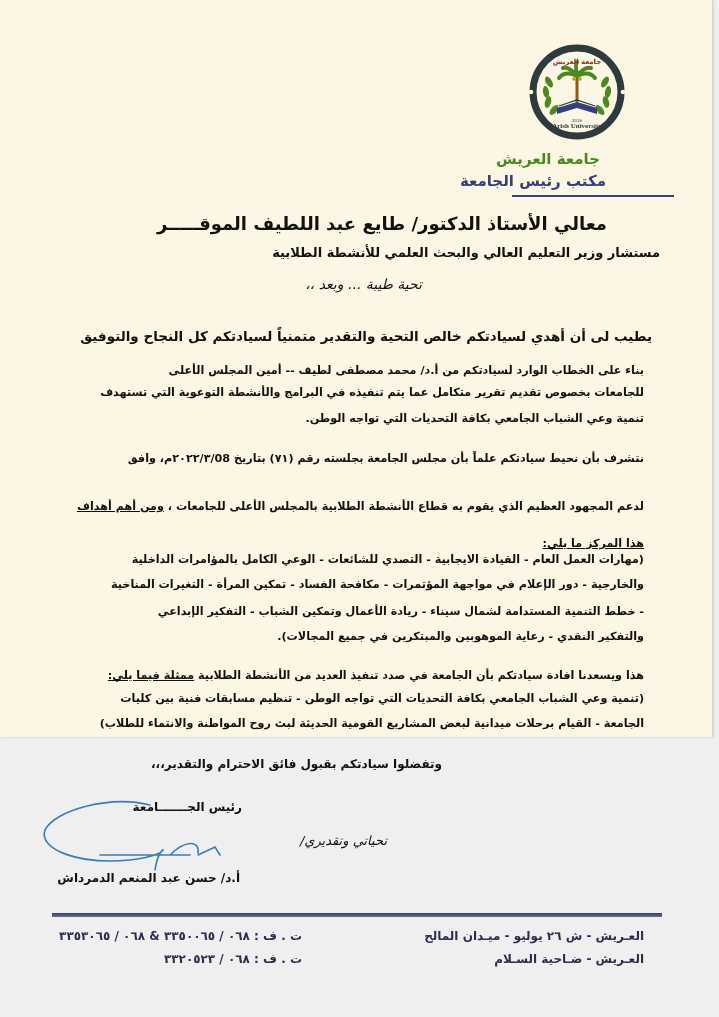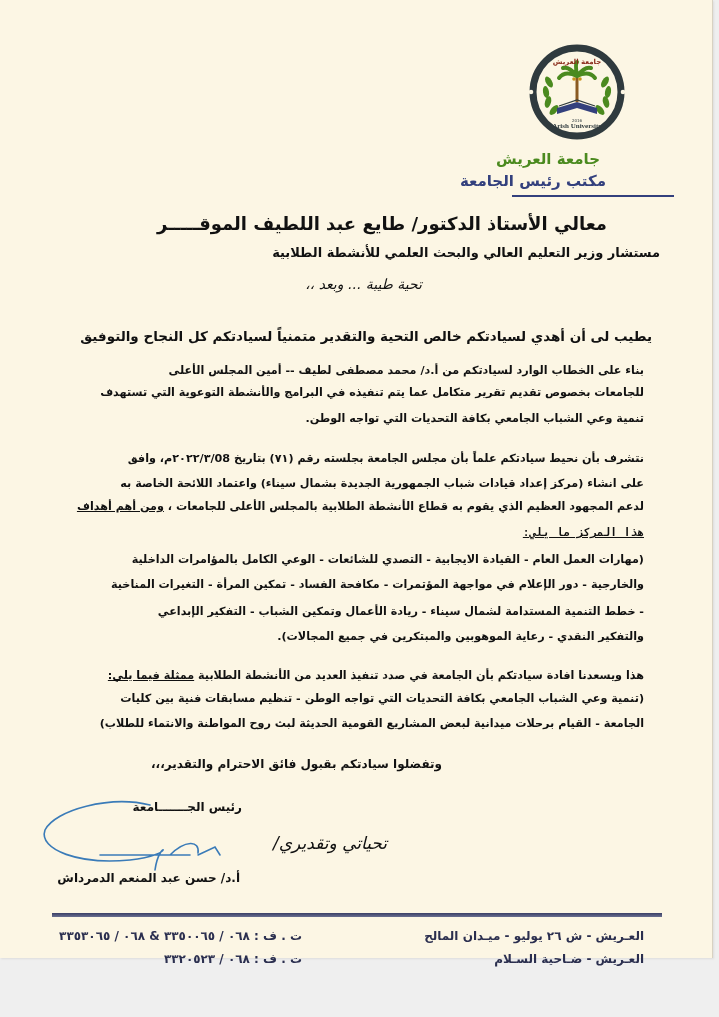--- a/index.html
+++ b/index.html
@@ -5,21 +5,21 @@
   html, body { margin: 0; padding: 0; }
   body {
     width: 719px; height: 1017px;
     background: #efefef;
     position: relative;
     overflow: hidden;
     font-family: "DejaVu Sans", sans-serif;
   }
   .page {
     position: absolute; left: 0; top: 0;
-    width: 712px; height: 958px;
+    width: 712px; height: 737px;
     background: #fcf6e4;
     border-right: 1px solid #d8d2c2;
     box-shadow: 1px 1px 2px rgba(0,0,0,0.08);
   }
   .line {
     position: absolute;
     color: #111;
     white-space: nowrap;
     direction: rtl;
   }
@@ -38,21 +38,21 @@
   }
   .hdr1 { right: 105px; top: 213px; font-weight: bold; font-size: 18px; }
   .hdr2 { right: 52px; top: 245px; font-weight: bold; font-size: 13px; }
   .greet { right: 290px; top: 276px; font-size: 14px; font-style: italic; }
   .lead { right: 60px; top: 328px; font-weight: bold; font-size: 13.5px; }
   .p { font-size: 11.2px; font-weight: bold; letter-spacing: 0.05px; }
   .u { text-decoration: underline; }
   .b { font-weight: bold; }
   .closing { right: 270px; top: 757px; font-weight: bold; font-size: 12px; }
   .sig-title { right: 470px; top: 800px; font-weight: bold; font-size: 12px; }
-  .sig-note { right: 325px; top: 833px; font-size: 17px; font-style: italic; }
+  .sig-note { right: 325px; top: 833px; font-size: 13px; font-style: italic; }
   .sig-name { right: 472px; top: 871px; font-weight: bold; font-size: 12px; }
   .signature { position: absolute; left: 40px; top: 795px; width: 220px; height: 85px; }
   .footer-rule {
     position: absolute; left: 52px; top: 913px; width: 610px; height: 4px;
     background: linear-gradient(#3a3f66, #6a6f90);
   }
   .f { font-size: 12px; font-weight: bold; color: #2b2f4f; text-align: right; }
   .addr1 { right: 68px; top: 929px; }
   .addr2 { right: 68px; top: 952px; }
   .tel1 { right: 410px; top: 929px; }
@@ -102,23 +102,22 @@
   <div class="line hdr2">مستشار وزير التعليم العالي والبحث العلمي للأنشطة الطلابية</div>
   <div class="line greet">تحية طيبة ... وبعد ،،</div>
 
   <div class="line lead">يطيب لى أن أهدي لسيادتكم خالص التحية والتقدير متمنياً لسيادتكم كل النجاح والتوفيق</div>
 
   <div class="line p" style="right:68px; top:364px;">بناء على الخطاب الوارد لسيادتكم من أ.د/ محمد مصطفى لطيف -- أمين المجلس الأعلى</div>
   <div class="line p" style="right:68px; top:386px;">للجامعات بخصوص تقديم تقرير متكامل عما يتم تنفيذه في البرامج والأنشطة التوعوية التي تستهدف</div>
   <div class="line p" style="right:68px; top:412px;">تنمية وعي الشباب الجامعي بكافة التحديات التي تواجه الوطن.</div>
 
   <div class="line p" style="right:68px; top:452px;">نتشرف بأن نحيط سيادتكم علماً بأن مجلس الجامعة بجلسته رقم (٧١) بتاريخ ٢٠٢٢/٣/08م، وافق</div>
-  <div class="line p" style="right:68px; top:477px;"><span>على انشاء (</span><span class="b">مركز إعداد قيادات شباب الجمهورية الجديدة بشمال سيناء</span><span>) واعتماد اللائحة الخاصة به</span></div>
   <div class="line p" style="right:68px; top:500px;"><span>لدعم المجهود العظيم الذي يقوم به قطاع الأنشطة الطلابية بالمجلس الأعلى للجامعات ، </span><span class="u">ومن أهم أهداف</span></div>
-  <div class="line p u" style="right:68px; top:526px;font-family:Liberation Mono, monospace;">هذا المركز ما يلي:</div>
+  <div class="line p u" style="right:68px; top:537px;">هذا المركز ما يلي:</div>
 
   <div class="line p" style="right:68px; top:553px;">(مهارات العمل العام -   القيادة الايجابية -   التصدي للشائعات -   الوعي الكامل بالمؤامرات الداخلية</div>
   <div class="line p" style="right:68px; top:578px;">والخارجية -   دور الإعلام في مواجهة المؤتمرات -   مكافحة الفساد -   تمكين المرأة -   التغيرات المناخية</div>
   <div class="line p" style="right:68px; top:605px;">-   خطط التنمية المستدامة لشمال سيناء -   ريادة الأعمال وتمكين الشباب -   التفكير الإبداعي</div>
   <div class="line p" style="right:68px; top:630px;">والتفكير النقدي -   رعاية الموهوبين والمبتكرين في جميع المجالات).</div>
 
   <div class="line p" style="right:68px; top:669px;"><span>هذا ويسعدنا افادة سيادتكم بأن الجامعة في صدد تنفيذ العديد من الأنشطة الطلابية </span><span class="u">ممثلة فيما يلي:</span></div>
   <div class="line p" style="right:68px; top:692px;">(تنمية وعي الشباب الجامعي بكافة التحديات التي تواجه الوطن -   تنظيم مسابقات فنية بين كليات</div>
   <div class="line p" style="right:68px; top:717px;">الجامعة -  القيام برحلات ميدانية لبعض المشاريع القومية الحديثة لبث روح المواطنة والانتماء للطلاب)</div>
 

